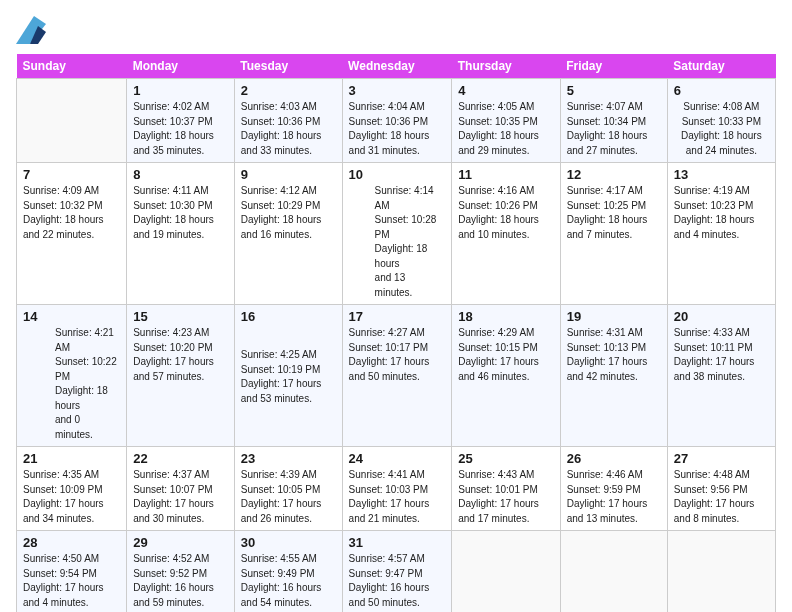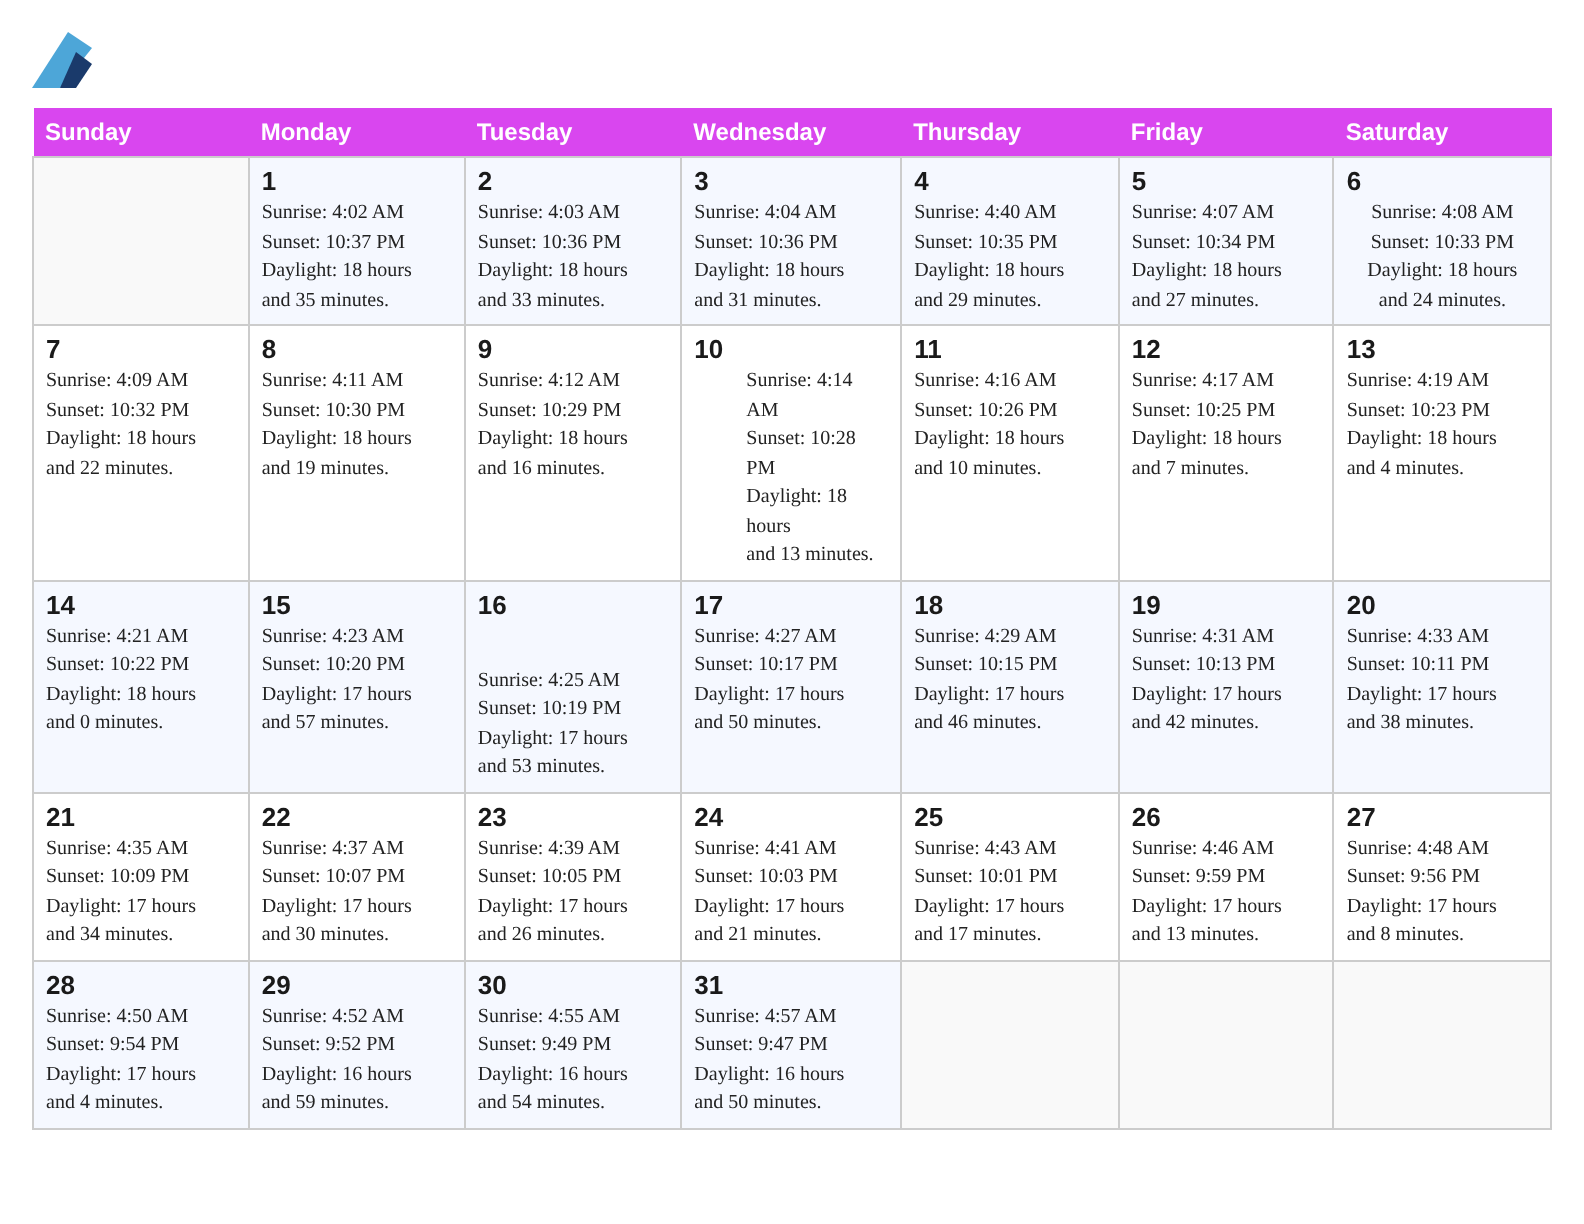--- a/index.html
+++ b/index.html
@@ -59,21 +59,20 @@
       font-weight: bold;
       font-size: 13px;
       color: #1a1a1a;
       display: block;
       margin-bottom: 2px;
     }
     .day-info {
       color: #222;
       font-size: 10px;
       line-height: 1.45;
-      font-family: Liberation Serif, serif;
     }
     td.empty { background: #f9f9f9 !important; }
   </style>
 </head>
 <body>
 
 <div class="header">
   <div class="logo">
     <svg width="30" height="28" viewBox="0 0 30 28">
       <polygon points="0,28 18,0 30,8 14,28" fill="#4da6d8"></polygon>
@@ -121,21 +120,21 @@
         </td>
         <td>
           <span class="day-num">3</span>
           <div class="day-info" style="white-space: pre-line;">Sunrise: 4:04 AM
 Sunset: 10:36 PM
 Daylight: 18 hours
 and 31 minutes.</div>
         </td>
         <td>
           <span class="day-num">4</span>
-          <div class="day-info" style="white-space: pre-line;">Sunrise: 4:40 AM
+          <div class="day-info" style="white-space: pre-line;">Sunrise: 4:05 AM
 Sunset: 10:35 PM
 Daylight: 18 hours
 and 29 minutes.</div>
         </td>
         <td>
           <span class="day-num">5</span>
           <div class="day-info" style="white-space: pre-line;">Sunrise: 4:07 AM
 Sunset: 10:34 PM
 Daylight: 18 hours
 and 27 minutes.</div>
@@ -195,21 +194,21 @@
           <span class="day-num">13</span>
           <div class="day-info" style="white-space: pre-line;">Sunrise: 4:19 AM
 Sunset: 10:23 PM
 Daylight: 18 hours
 and 4 minutes.</div>
         </td>
       </tr>
       <tr>
         <td>
           <span class="day-num">14</span>
-          <div class="day-info" style="white-space: pre-line;">Sunrise: 4:21 AM
+          <div class="day-info" style="white-space: pre-line; margin-left: 32px;">Sunrise: 4:21 AM
 Sunset: 10:22 PM
 Daylight: 18 hours
 and 0 minutes.</div>
         </td>
         <td>
           <span class="day-num">15</span>
           <div class="day-info" style="white-space: pre-line;">Sunrise: 4:23 AM
 Sunset: 10:20 PM
 Daylight: 17 hours
 and 57 minutes.</div>

